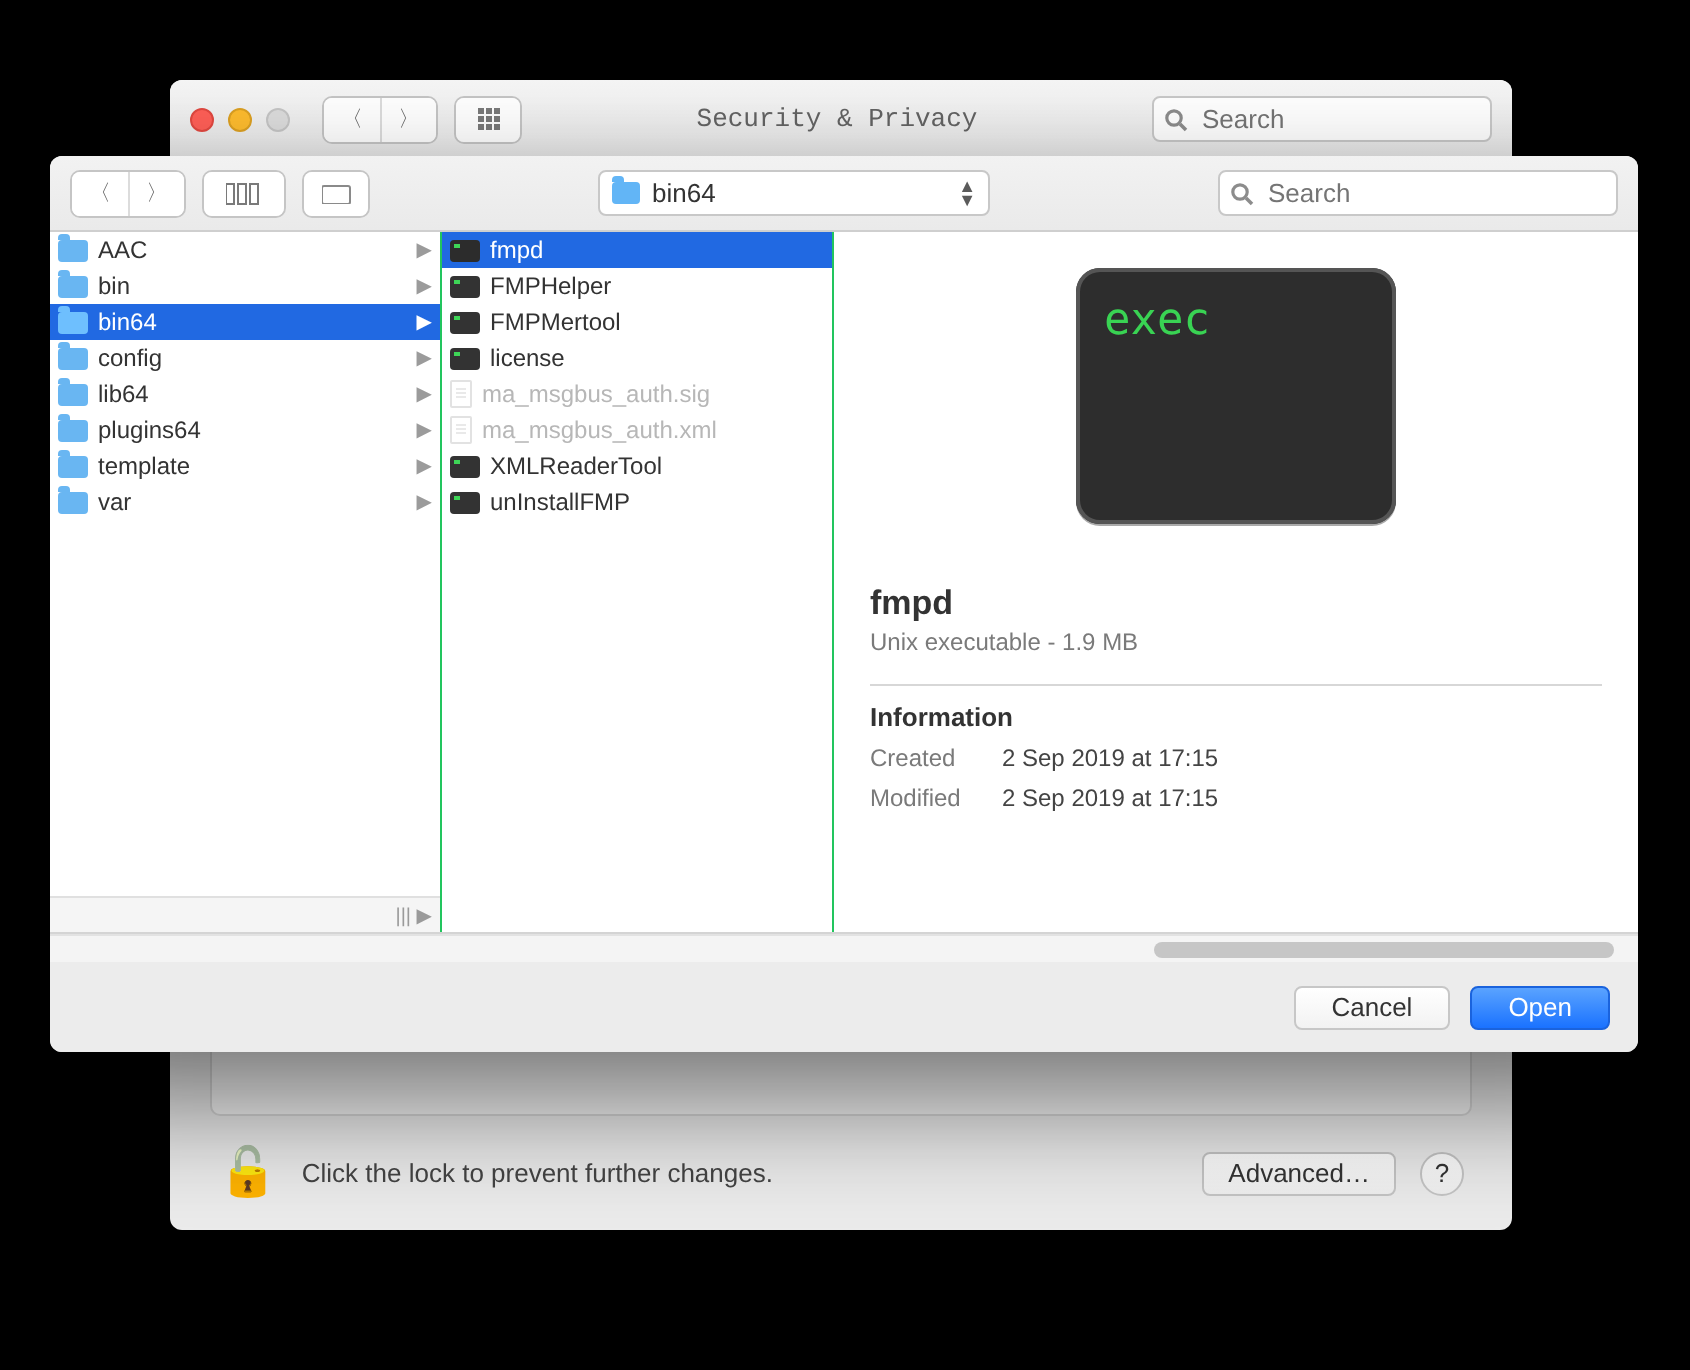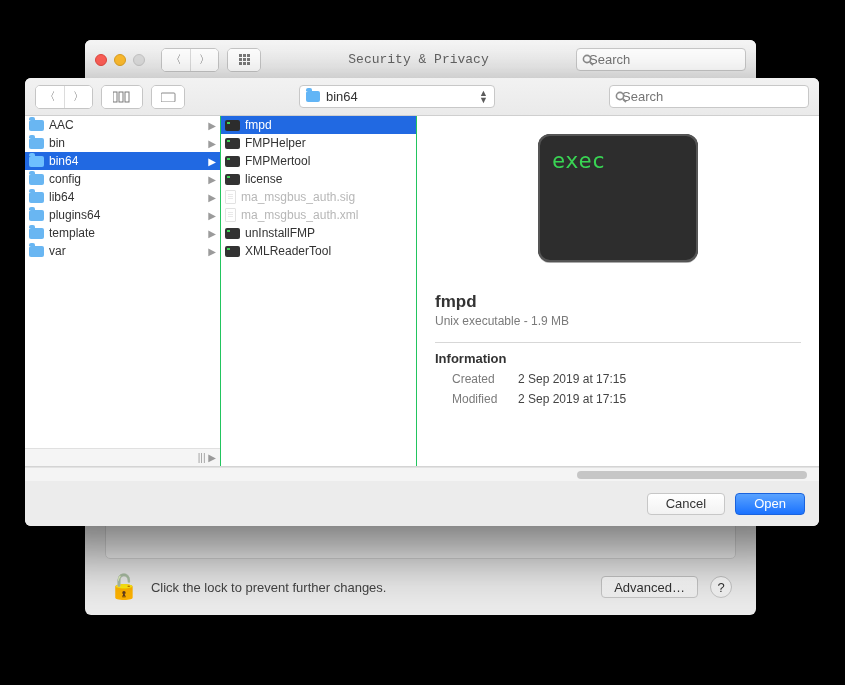--- a/index.html
+++ b/index.html
@@ -43,21 +43,21 @@
   .tl.g { background: #dcdcdc; border: 0.5px solid #c5c5c5; }
   .seg { display:inline-flex; border:1px solid #c5c5c5; border-radius:5px; background:#fff; overflow:hidden; }
   .seg button { background:#fff; border:none; height:22px; width:28px; display:flex; align-items:center; justify-content:center; color:#6b6b6b; }
   .seg button + button { border-left:1px solid #dcdcdc; }
   .grid-icon { display:grid; grid-template-columns:repeat(3,3px); grid-template-rows:repeat(3,3px); gap:1px; }
   .grid-icon span { background:#7a7a7a; }
   .back-title { flex:1; text-align:center; color:#636363; font-size:13px;font-family:Liberation Mono, monospace; }
   .back-search-wrap { position:relative; }
   .back-search {
     width: 170px; height: 23px; border:1px solid #c8c8c8; border-radius:4px; background:#fff;
-    padding: 0 6px 0 12px; font-size:13px; color:#333;
+    padding: 0 6px 0 24px; font-size:13px; color:#333;
   }
   .search-mag {
     position:absolute; left:6px; top:50%; transform:translateY(-50%);
     width:12px; height:12px;
   }
 
   .back-body {
     flex:1;
     padding: 24px 20px 10px 20px;
     display:flex; flex-direction:column;
@@ -179,21 +179,21 @@
     margin:6px auto 30px auto; position:relative;
   }
   .preview-thumb .exectext {
     color:#39d353; font-family: Menlo, monospace; font-size:22px; font-weight:400;
     position:absolute; top:14px; left:14px;
   }
   .preview-title { font-size:17px; font-weight:600; color:#333; }
   .preview-sub { font-size:12px; color:#7a7a7a; margin-top:2px; }
   .section-h { font-weight:700; font-size:13px; margin-top:14px; border-top:1px solid #d7d7d7; padding-top:8px; }
   .kv { display:flex; font-size:12px; color:#7a7a7a; margin-top:6px; }
-  .kv .k { width:66px;margin-left:17px; }
+  .kv .k { width:66px; }
   .kv .v { color:#444; }
 
   .bottom-scroll {
     height:14px; background:#f4f4f4;
     border-top:1px solid #e2e2e2; position:relative;
   }
   .bottom-scroll .thumb {
     position:absolute; top:3px; height:8px;
     border-radius:4px; background:#c6c6c6;
   }
@@ -381,25 +381,25 @@
         <div class="row dim">
           <span class="docicon"></span>
           <span>ma_msgbus_auth.sig</span>
         </div>
         <div class="row dim">
           <span class="docicon"></span>
           <span>ma_msgbus_auth.xml</span>
         </div>
         <div class="row">
           <span class="execicon"></span>
+          <span>XMLReaderTool</span>
+        </div>
+        <div class="row">
+          <span class="execicon"></span>
           <span>unInstallFMP</span>
-        </div>
-        <div class="row">
-          <span class="execicon"></span>
-          <span>XMLReaderTool</span>
         </div>
       </div>
 
     <div class="preview">
       <div class="preview-thumb">
         <span class="exectext">exec</span>
       </div>
       <div class="preview-title">fmpd</div>
       <div class="preview-sub">Unix executable - 1.9 MB</div>
       <div class="section-h">Information</div>

